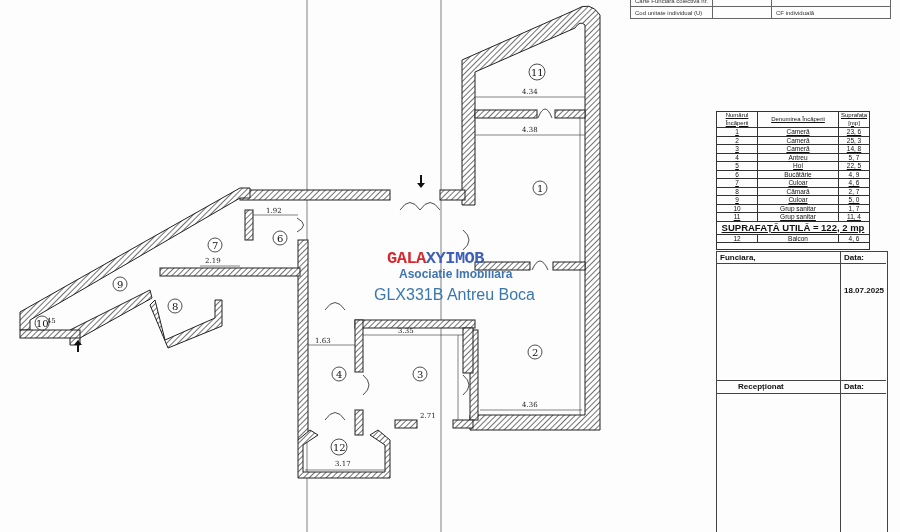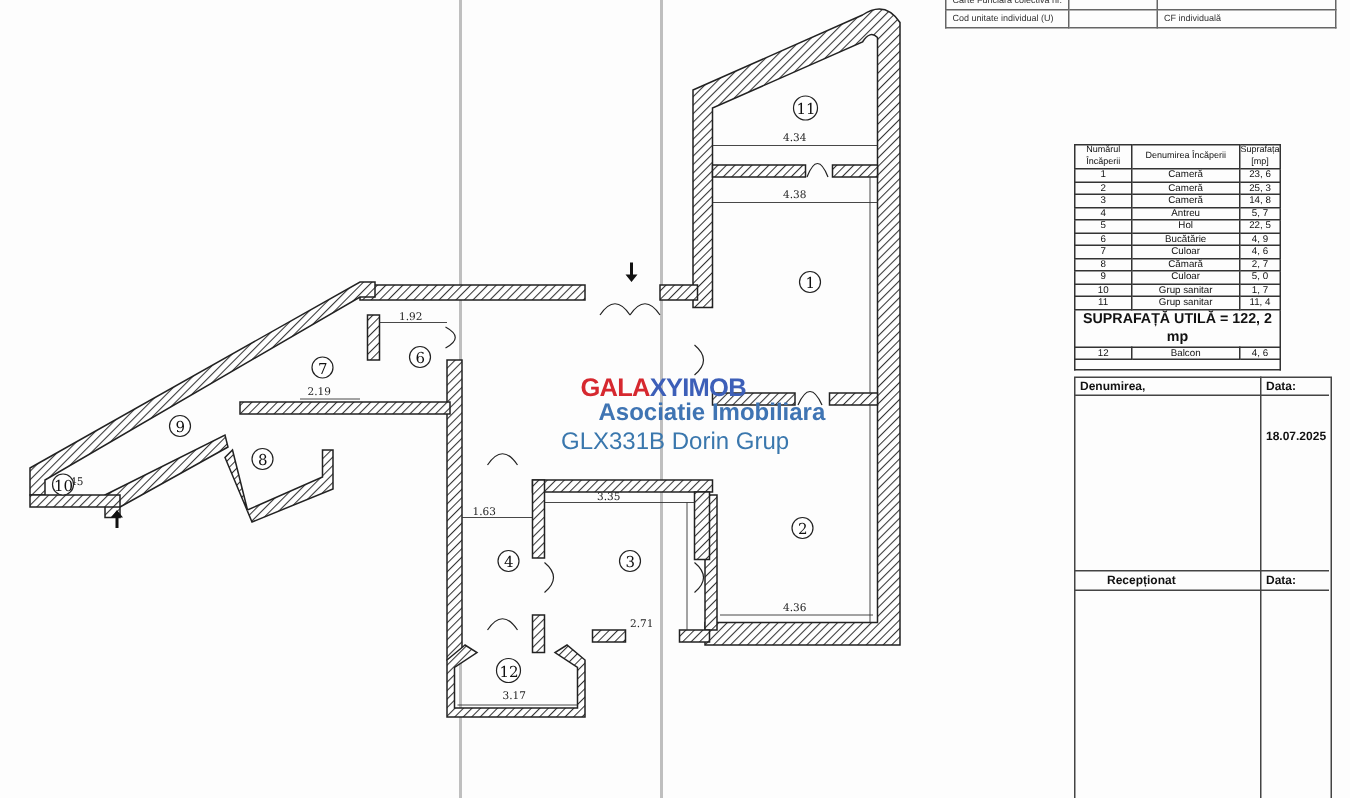--- a/index.html
+++ b/index.html
@@ -1,28 +1,28 @@
 <!DOCTYPE html>
 <html><head>
 <meta charset="utf-8">
 <style>
   html, body { margin:0; padding:0; }
   body { width:900px; height:532px; position:relative; overflow:hidden; background:#fdfdfd; font-family:"Liberation Sans", sans-serif; }
   .fold { position:absolute; top:0; bottom:0; width:2px; background:#bfbfbf; }
   .plan { position:absolute; left:0; top:0; width:700px; height:532px; }
   .lbl { font-family:"DejaVu Serif", serif; font-size:7px; fill:#222; }
   .rn { font-family:"DejaVu Serif", serif; font-size:10px; fill:#111; }
-  .wm1 { position:absolute; left:387px; top:250px; font-family:Liberation Sans, sans-serif; font-weight:bold; font-size:17px; letter-spacing:-0.5px; line-height:17px; }
+  .wm1 { position:absolute; left:387px; top:250px; font-family:Liberation Mono, monospace; font-weight:bold; font-size:17px; letter-spacing:-0.5px; line-height:17px; }
   .wm1 .red { color:#d6282f; }
   .wm1 .blue { color:#3d5fb8; }
-  .wm2 { position:absolute; left:399px; top:267px; font-weight:bold; font-size:16px; color:#3f74b3; }
+  .wm2 { position:absolute; left:399px; top:267px; font-weight:bold; font-size:12px; color:#3f74b3; }
   .wm3 { position:absolute; left:374px; top:286px; font-size:16px; color:#3a77ad; }
   .cf { position:absolute; left:630px; top:-6px; border-collapse:collapse; font-size:6px; color:#333; }
   .cf td { border:1px solid #666; padding:1px 4px; height:9px; }
-  .tbl { position:absolute; left:716px; top:96px; width:138px; border-collapse:collapse; font-size:6.5px; color:#111; }
+  .tbl { position:absolute; left:716px; top:111px; width:154px; border-collapse:collapse; font-size:6.5px; color:#111;text-decoration:underline; }
   .tbl td, .tbl th { border:1px solid #333; text-align:center; padding:0; line-height:7.5px; }
   .tbl th { font-weight:normal; font-size:6px; }
   .tot { font-weight:bold; font-size:9.5px; line-height:12px !important; }
   .box { position:absolute; border:1px solid #444; }
   .btxt { position:absolute; font-weight:bold; font-size:8px; color:#111; }
 </style>
 </head>
 <body>
 
 <div class="fold" style="left:306px;"></div>
@@ -127,21 +127,21 @@
     <circle cx="339" cy="447" r="8" fill="#fff" stroke="#222" stroke-width="0.8"></circle>
       <text class="rn" x="333" y="451">12</text>
   </g>
 
   <path d="M420,175 L420,183 L417,183 L421,188 L425,183 L422,183 L422,175 Z" fill="#111"></path>
   <path d="M77,352 L77,345 L74,345 L78,340 L82,345 L79,345 L79,352 Z" fill="#111"></path>
 </svg>
 
 <div class="wm1"><span class="red">GALA</span><span class="blue">XYIMOB</span></div>
 <div class="wm2">Asociatie Imobiliara</div>
-<div class="wm3">GLX331B Dorin Grup</div>
+<div class="wm3">GLX331B Antreu Boca</div>
 
 <table class="cf">
   <tbody>
       <tr>
         <td>Carte Funciara colectivă nr.</td>
         <td style="width:50px"></td>
         <td style="width:110px"></td>
       </tr>
   <tr>
         <td>Cod unitate individual (U)</td>
@@ -225,17 +225,17 @@
         <td colspan="3" style="height:6px"></td>
       </tr>
 </tbody>
   </table>
 
 <div class="box" style="left:716px; top:251px; width:170px; height:281px;"></div>
 <div class="box" style="left:716px; top:263px; width:170px; height:0; border-width:1px 0 0 0;"></div>
 <div class="box" style="left:840px; top:251px; width:0; height:328px; border-width:0 0 0 1px;"></div>
 <div class="box" style="left:716px; top:380px; width:170px; height:0; border-width:1px 0 0 0;"></div>
 <div class="box" style="left:716px; top:393px; width:170px; height:0; border-width:1px 0 0 0;"></div>
-<span class="btxt" style="left:720px; top:253px;">Denumirea,</span>
+<span class="btxt" style="left:720px; top:253px;">Funciara,</span>
 <span class="btxt" style="left:844px; top:253px;">Data:</span>
 <span class="btxt" style="left:844px; top:286px;">18.07.2025</span>
 <span class="btxt" style="left:720px; top:382px;padding-left:18px;">Recepționat</span>
 <span class="btxt" style="left:844px; top:382px;">Data:</span>
 
 </body></html>

